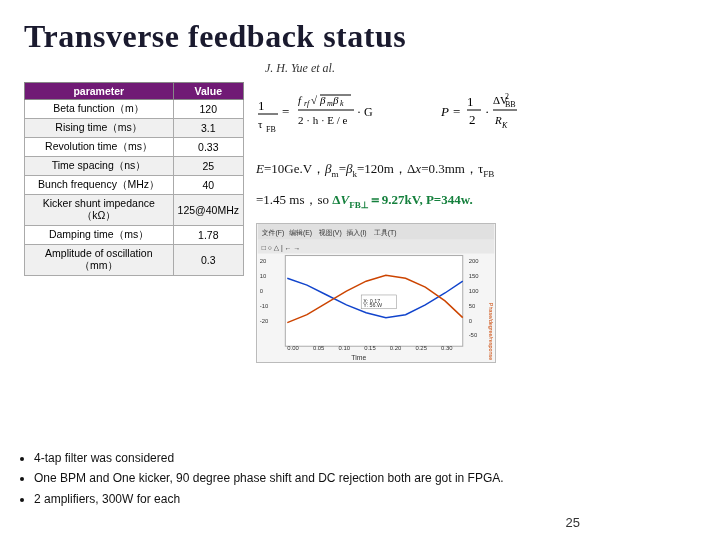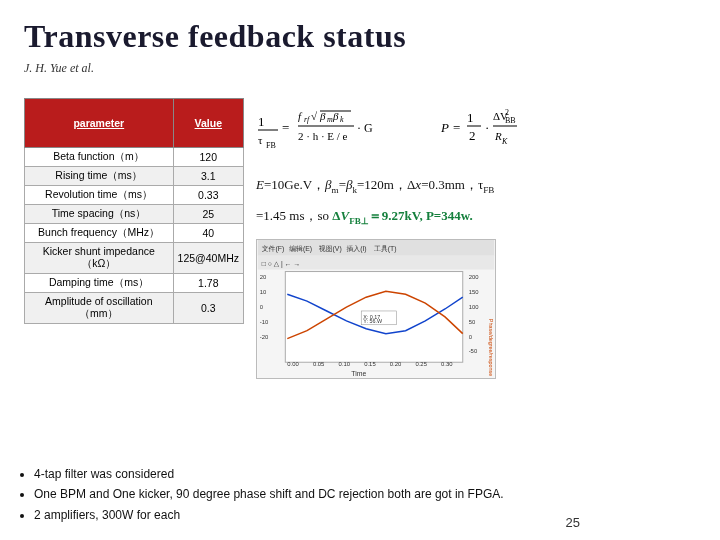--- a/index.html
+++ b/index.html
@@ -18,49 +18,48 @@
       position: relative;
     }
     .title {
       font-size: 32px;
       font-weight: bold;
       color: #1a1a2e;
       margin-bottom: 6px;
       letter-spacing: 0.5px;
     }
     .attribution {
-      text-align: left;
+      text-align: center;
       font-size: 12px;
       color: #333;
-      margin-bottom: 22px;
+      margin-bottom: 6px;
       font-style: italic;
     }
     .main-content {
       display: flex;
       gap: 12px;
       margin-top: 2px;
     }
     
     .table-wrap {
       flex: 0 0 220px;
     }
     table.params {
       border-collapse: collapse;
       width: 220px;
       font-size: 10.5px;
       font-family: Arial, sans-serif;
     }
     table.params th {
-      background: #b91c1c;
+      background: #701a75;
       color: #fff;
       border: 1px solid #888;
-      padding: 18px 4px;
+      padding: 2px 4px;
       text-align: center;
       font-weight: bold;
-      text-decoration: underline;
     }
     table.params td {
       border: 1px solid #aaa;
       padding: 2px 4px;
       text-align: center;
       background: #fff;
     }
     table.params tr:nth-child(even) td {
       background: #f0f0f0;
     }
@@ -110,21 +109,21 @@
       overflow: hidden;
       flex-shrink: 0;
     }
     .chart-inner {
       width: 100%;
       height: 100%;
     }
     
     .bullets {
       position: absolute;
-      bottom: 12px;
+      bottom: 28px;
       left: 16px;
       font-family: Arial, sans-serif;
       font-size: 12px;
       color: #111;
     }
     .bullets ul {
       list-style: disc;
       padding-left: 18px;
     }
     .bullets ul li {

